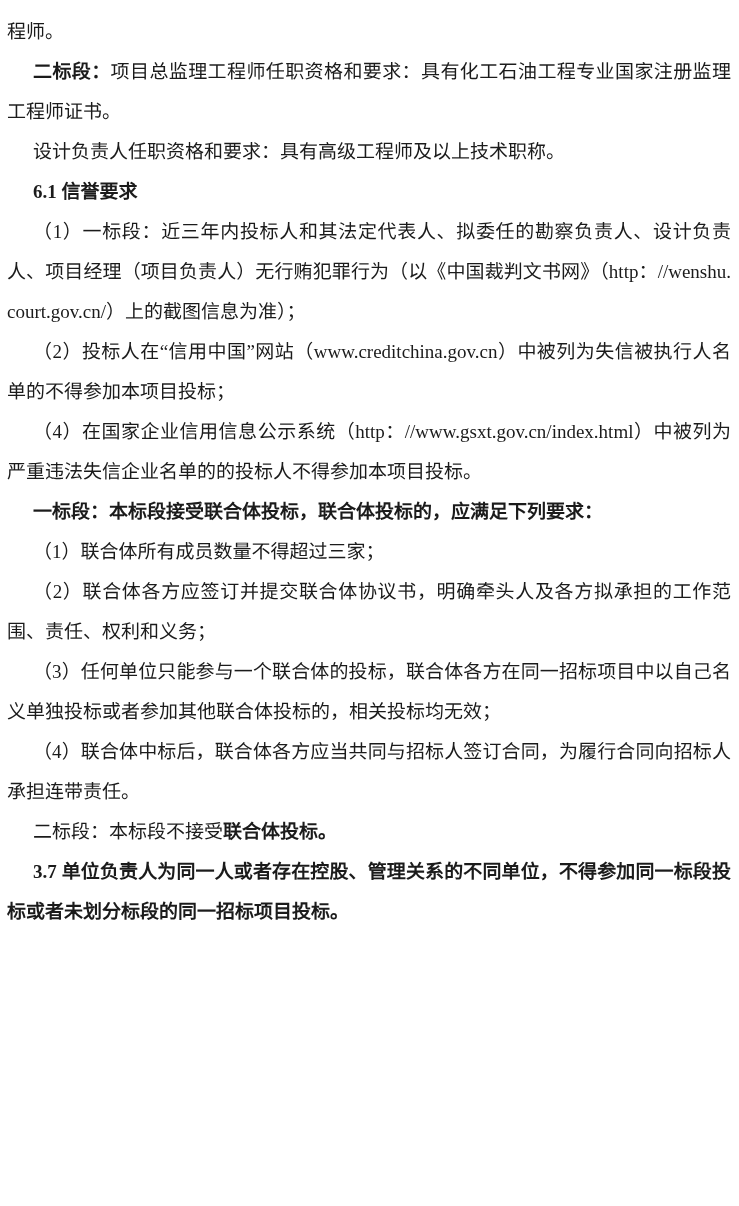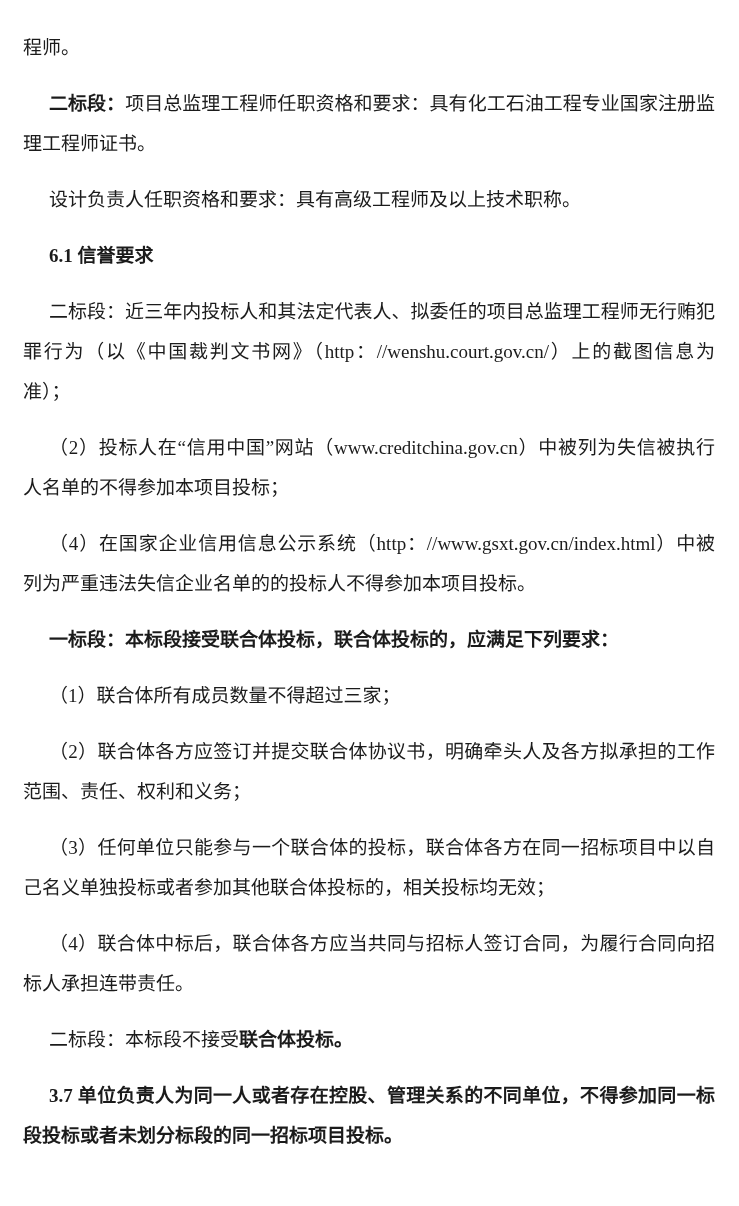--- a/index.html
+++ b/index.html
@@ -17,42 +17,42 @@
     box-sizing: border-box;
     width: 739px;
     padding: 12px 8px 0 7px;
     font-size: 19px;
     line-height: 40px;
     color: #1b1b1b;
     text-align: justify;
     letter-spacing: 0;
   }
   .doc p {
-    margin: 16px;
+    margin: 0;
     padding: 0;
     text-indent: 26px;
     word-break: break-all;
   }
   .doc p.noindent {
     text-indent: 0;
   }
   .doc b {
     font-weight: bold;
   }
 </style>
 </head>
 <body>
 
 <div class="doc">
   <div id="doc-body" style="color: rgb(27, 27, 27);">
       <p class="noindent"><span>程师。</span></p>
       <p><b>二标段：</b><span>项目总监理工程师任职资格和要求：具有化工石油工程专业国家注册监理工程师证书。</span></p>
       <p><span>设计负责人任职资格和要求：具有高级工程师及以上技术职称。</span></p>
       <p><b>6.1 信誉要求</b></p>
-      <p><span>二标段：近三年内投标人和其法定代表人、拟委任的项目总监理工程师无行贿犯罪行为（以《中国裁判文书网》（http：//wenshu.court.gov.cn/）上的截图信息为准）；</span></p>
+      <p><span>（1）一标段：近三年内投标人和其法定代表人、拟委任的勘察负责人、设计负责人、项目经理（项目负责人）无行贿犯罪行为（以《中国裁判文书网》（http：//wenshu.court.gov.cn/）上的截图信息为准）；</span></p>
       <p><span>（2）投标人在“信用中国”网站（www.creditchina.gov.cn）中被列为失信被执行人名单的不得参加本项目投标；</span></p>
       <p><span>（4）在国家企业信用信息公示系统（http：//www.gsxt.gov.cn/index.html）中被列为严重违法失信企业名单的的投标人不得参加本项目投标。</span></p>
       <p><b>一标段：本标段接受联合体投标，联合体投标的，应满足下列要求：</b></p>
       <p><span>（1）联合体所有成员数量不得超过三家；</span></p>
       <p><span>（2）联合体各方应签订并提交联合体协议书，明确牵头人及各方拟承担的工作范围、责任、权利和义务；</span></p>
       <p><span>（3）任何单位只能参与一个联合体的投标，联合体各方在同一招标项目中以自己名义单独投标或者参加其他联合体投标的，相关投标均无效；</span></p>
       <p><span>（4）联合体中标后，联合体各方应当共同与招标人签订合同，为履行合同向招标人承担连带责任。</span></p>
       <p><span>二标段：本标段不接受</span><b>联合体投标。</b></p>
       <p><b>3.7 单位负责人为同一人或者存在控股、管理关系的不同单位，不得参加同一标段投标或者未划分标段的同一招标项目投标。</b></p>
     </div>

